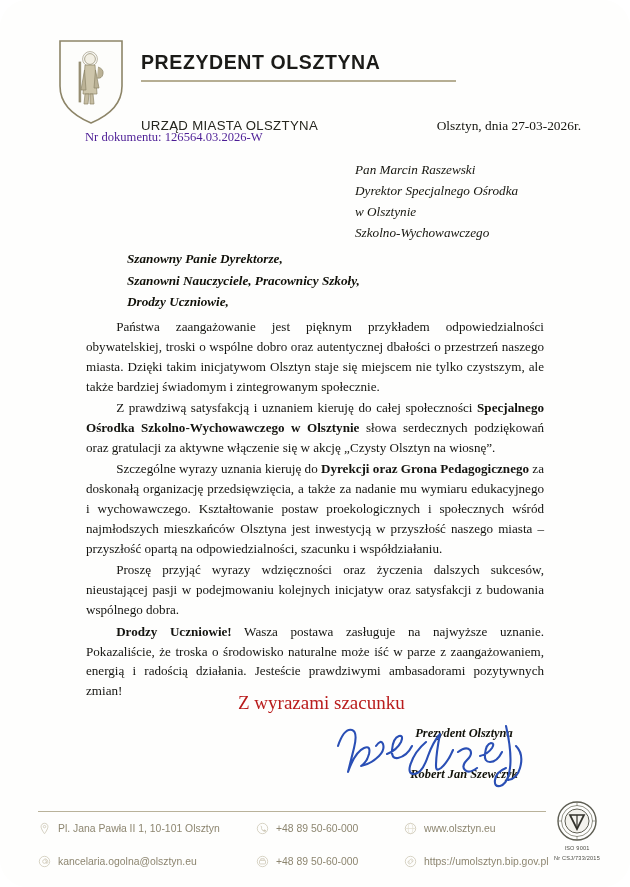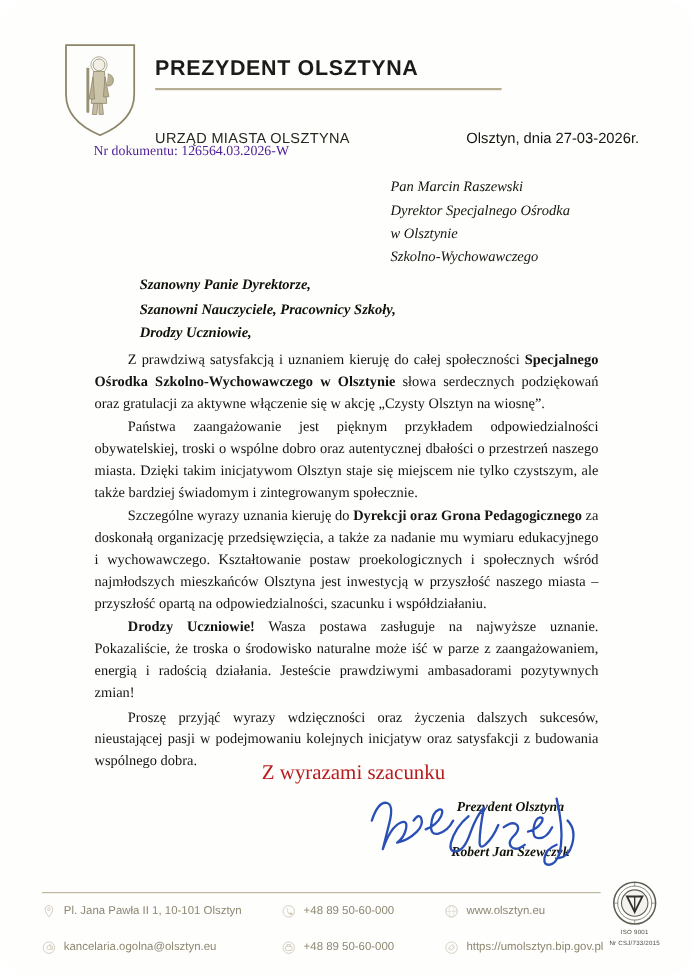--- a/index.html
+++ b/index.html
@@ -65,21 +65,21 @@
     justify-content: space-between;
   }
   .title-sub {
     font-family: "Liberation Sans", sans-serif;
     font-size: 13.2px;
     letter-spacing: 0.35px;
     color: #26261f;
     margin-top: 28px;
   }
   .doc-date {
-    font-family: Liberation Sans, sans-serif;
+    font-family: Liberation Serif, serif;
     font-size: 13.4px;
     color: #15150f;
     padding-right: 9px;
   }
 
   .doc-number {
     position: absolute;
     left: 85px;
     top: 130px;
     font-size: 12.6px;
@@ -262,29 +262,29 @@
     <div>Szkolno-Wychowawczego</div>
   </div>
 
   <div class="salutation">
     <div>Szanowny Panie Dyrektorze,</div>
     <div>Szanowni Nauczyciele, Pracownicy Szkoły,</div>
     <div>Drodzy Uczniowie,</div>
   </div>
 
   <div class="body-text">
+    <p>Państwa zaangażowanie jest pięknym przykładem odpowiedzialności obywatelskiej, troski o wspólne dobro oraz autentycznej dbałości o przestrzeń naszego miasta. Dzięki takim inicjatywom Olsztyn staje się miejscem nie tylko czystszym, ale także bardziej świadomym i zintegrowanym społecznie.</p>
+
     <p><span>Z prawdziwą satysfakcją i uznaniem kieruję do całej społeczności </span><b>Specjalnego Ośrodka Szkolno-Wychowawczego w Olsztynie</b><span> słowa serdecznych podziękowań oraz gratulacji za aktywne włączenie się w akcję „Czysty Olsztyn na wiosnę”.</span></p>
 
-    <p>Państwa zaangażowanie jest pięknym przykładem odpowiedzialności obywatelskiej, troski o wspólne dobro oraz autentycznej dbałości o przestrzeń naszego miasta. Dzięki takim inicjatywom Olsztyn staje się miejscem nie tylko czystszym, ale także bardziej świadomym i zintegrowanym społecznie.</p>
-
     <p><span>Szczególne wyrazy uznania kieruję do </span><b>Dyrekcji oraz Grona Pedagogicznego</b><span> za doskonałą organizację przedsięwzięcia, a także za nadanie mu wymiaru edukacyjnego i wychowawczego. Kształtowanie postaw proekologicznych i społecznych wśród najmłodszych mieszkańców Olsztyna jest inwestycją w przyszłość naszego miasta – przyszłość opartą na odpowiedzialności, szacunku i współdziałaniu.</span></p>
 
+    <p>Proszę przyjąć wyrazy wdzięczności oraz życzenia dalszych sukcesów, nieustającej pasji w podejmowaniu kolejnych inicjatyw oraz satysfakcji z budowania wspólnego dobra.</p>
+
     <p><b>Drodzy Uczniowie!</b><span> Wasza postawa zasługuje na najwyższe uznanie. Pokazaliście, że troska o środowisko naturalne może iść w parze z zaangażowaniem, energią i radością działania. Jesteście prawdziwymi ambasadorami pozytywnych zmian!</span></p>
-
-    <p>Proszę przyjąć wyrazy wdzięczności oraz życzenia dalszych sukcesów, nieustającej pasji w podejmowaniu kolejnych inicjatyw oraz satysfakcji z budowania wspólnego dobra.</p>
   </div>
 
   <div class="closing">Z wyrazami szacunku</div>
 
   <div class="sig-block">
     <div class="sig-line top">Prezydent Olsztyna</div>
     <div class="sig-line bottom">Robert Jan Szewczyk</div>
     <div class="sig-ink">
       <svg viewBox="0 0 230 80">
         <g fill="none" stroke="#2a4fb5" stroke-width="2.1" stroke-linecap="round" stroke-linejoin="round">

